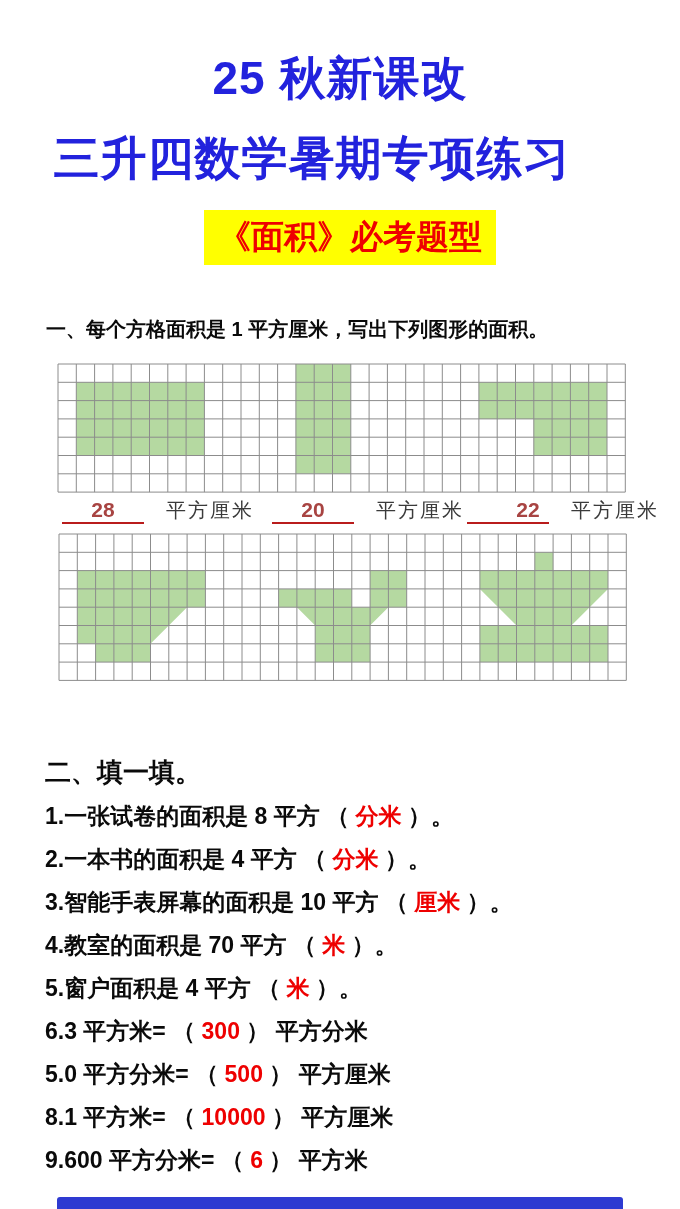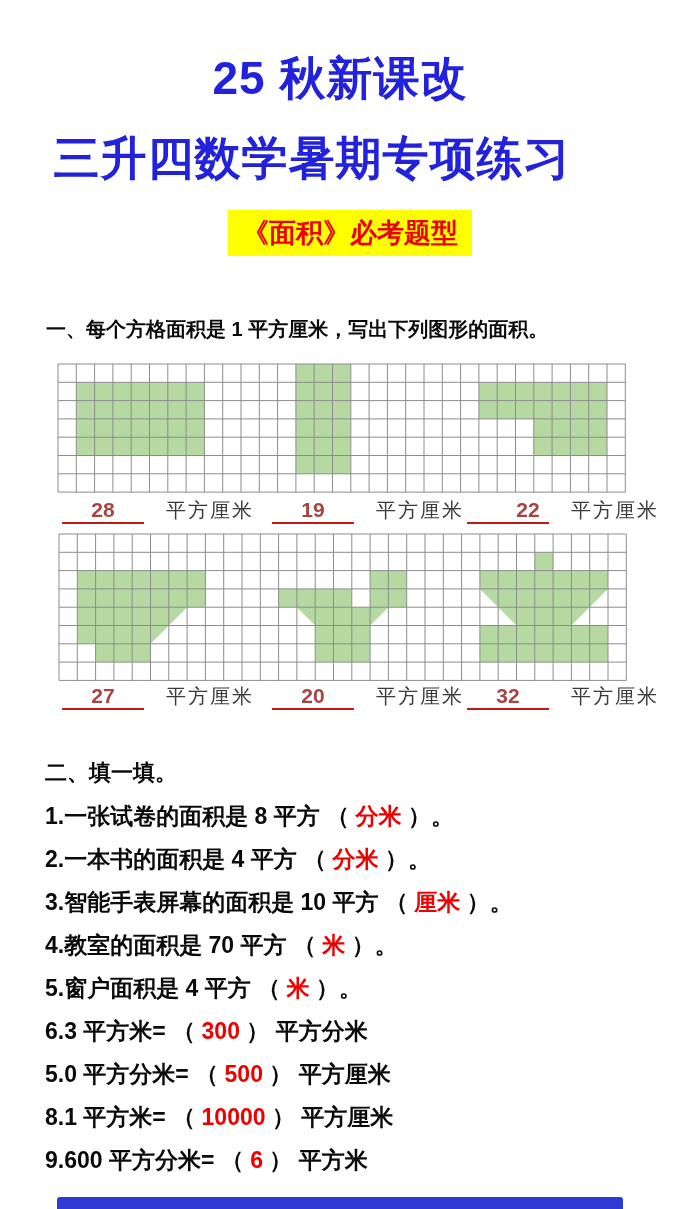--- a/index.html
+++ b/index.html
@@ -3,31 +3,31 @@
 <meta charset="utf-8">
 <style>
   html,body{margin:0;padding:0;background:#e9e9e9;}
   .page{position:relative;width:680px;height:1209px;background:#ffffff;margin:0 auto;
         font-family:"Liberation Sans","DejaVu Sans",sans-serif;overflow:hidden;padding-left:20px;}
   .title1{position:absolute;top:48px;left:0;width:680px;text-align:center;
           font-size:46px;font-weight:bold;letter-spacing:1px;}
   .title2{position:absolute;top:128px;left:0;width:624px;text-align:center;
           font-size:46px;font-weight:bold;letter-spacing:1px;}
   .hl{position:absolute;top:210px;left:50%;transform:translateX(-50%);
-      padding:5px 14px;font-size:27px;font-weight:bold;white-space:nowrap;}
+      padding:5px 14px;font-size:33px;font-weight:bold;white-space:nowrap;}
   .sec-head{position:absolute;left:46px;font-size:20px;font-weight:bold;color:#0a0a0a;white-space:nowrap;}
   .grid-svg{position:absolute;display:block;}
   .ans-row{position:absolute;left:0;width:680px;height:30px;}
   .ans-g{position:absolute;top:0;white-space:nowrap;}
   .blank{display:inline-block;min-width:70px;text-align:center;border-bottom:2px solid #b91c1c;
          padding:0 6px;font-size:21px;font-weight:bold;line-height:24px;}
   .unit{font-family:"Liberation Serif","DejaVu Serif",serif;font-size:20px;color:#3a3a3a;
         margin-left:22px;letter-spacing:2px;}
   .sec2{position:absolute;left:45px;top:750px;width:600px;}
-  .sec2 .head{font-size:22px;font-weight:bold;color:#0a0a0a;height:45px;line-height:45px;}
+  .sec2 .head{font-size:26px;font-weight:bold;color:#0a0a0a;height:45px;line-height:45px;}
   .q{font-size:23px;font-weight:bold;color:#0a0a0a;height:43px;line-height:43px;white-space:nowrap;}
   .q .red{font-weight:bold;}
   .footer-bar{position:absolute;left:57px;bottom:0;width:566px;height:12px;border-radius:3px 3px 0 0;}
 </style>
 </head>
 <body>
 
 <div class="page">
 
   <div class="title1" style="color: rgb(34, 34, 221);">25 秋新课改</div>
@@ -77,21 +77,21 @@
       <line x1="1" y1="37.6" x2="568.3000000000001" y2="37.6" stroke="#8c8c8c" stroke-width="1"></line>
       <line x1="1" y1="55.9" x2="568.3000000000001" y2="55.9" stroke="#8c8c8c" stroke-width="1"></line>
       <line x1="1" y1="74.2" x2="568.3000000000001" y2="74.2" stroke="#8c8c8c" stroke-width="1"></line>
       <line x1="1" y1="92.5" x2="568.3000000000001" y2="92.5" stroke="#8c8c8c" stroke-width="1"></line>
       <line x1="1" y1="110.8" x2="568.3000000000001" y2="110.8" stroke="#8c8c8c" stroke-width="1"></line>
       <line x1="1" y1="129.1" x2="568.3000000000001" y2="129.1" stroke="#8c8c8c" stroke-width="1"></line>
     </svg>
 
   <div class="ans-row" style="top:497px;">
     <span class="ans-g" style="left:62px;"><span class="blank"><span class="numred" style="color: rgb(168, 68, 66);">28</span></span><span class="unit">平方厘米</span></span>
-    <span class="ans-g" style="left:272px;"><span class="blank"><span class="numred" style="color: rgb(168, 68, 66);">19</span></span><span class="unit">平方厘米</span></span>
+    <span class="ans-g" style="left:272px;"><span class="blank"><span class="numred" style="color: rgb(168, 68, 66);">20</span></span><span class="unit">平方厘米</span></span>
     <span class="ans-g" style="left:467px;"><span class="blank"><span class="numred" style="color: rgb(168, 68, 66); margin-left: 40px;">22</span></span><span class="unit">平方厘米</span></span>
   </div>
 
   <svg class="grid-svg" style="left:58px;top:533px;" width="569.3000000000001" height="148.4">
       <polygon points="19.3,37.6 147.4,37.6 147.4,74.2 129.1,74.2 92.5,110.8 92.5,129.1 37.6,129.1 37.6,110.8 19.3,110.8" fill="#b5d9a1"></polygon>
       <polygon points="312.1,37.6 348.7,37.6 348.7,74.2 330.4,74.2 312.1,92.5 312.1,129.1 257.2,129.1 257.2,92.5 238.9,74.2 220.6,74.2 220.6,55.9 293.8,55.9 293.8,74.2 312.1,74.2" fill="#b5d9a1"></polygon>
       <polygon points="476.8,19.3 495.1,19.3 495.1,37.6 550.0,37.6 550.0,55.9 513.4,92.5 550.0,92.5 550.0,129.1 421.9,129.1 421.9,92.5 458.5,92.5 421.9,55.9 421.9,37.6 476.8,37.6" fill="#b5d9a1"></polygon>
       <line x1="1.0" y1="1" x2="1.0" y2="147.4" stroke="#8c8c8c" stroke-width="1"></line>
       <line x1="19.3" y1="1" x2="19.3" y2="147.4" stroke="#8c8c8c" stroke-width="1"></line>
       <line x1="37.6" y1="1" x2="37.6" y2="147.4" stroke="#8c8c8c" stroke-width="1"></line>
@@ -128,25 +128,20 @@
       <line x1="1" y1="19.3" x2="568.3000000000001" y2="19.3" stroke="#8c8c8c" stroke-width="1"></line>
       <line x1="1" y1="37.6" x2="568.3000000000001" y2="37.6" stroke="#8c8c8c" stroke-width="1"></line>
       <line x1="1" y1="55.9" x2="568.3000000000001" y2="55.9" stroke="#8c8c8c" stroke-width="1"></line>
       <line x1="1" y1="74.2" x2="568.3000000000001" y2="74.2" stroke="#8c8c8c" stroke-width="1"></line>
       <line x1="1" y1="92.5" x2="568.3000000000001" y2="92.5" stroke="#8c8c8c" stroke-width="1"></line>
       <line x1="1" y1="110.8" x2="568.3000000000001" y2="110.8" stroke="#8c8c8c" stroke-width="1"></line>
       <line x1="1" y1="129.1" x2="568.3000000000001" y2="129.1" stroke="#8c8c8c" stroke-width="1"></line>
       <line x1="1" y1="147.4" x2="568.3000000000001" y2="147.4" stroke="#8c8c8c" stroke-width="1"></line>
     </svg>
 
-  <div class="ans-row" style="top:683px;">
-    <span class="ans-g" style="left:62px;"><span class="blank"><span class="numred" style="color: rgb(168, 68, 66);">27</span></span><span class="unit">平方厘米</span></span>
-    <span class="ans-g" style="left:272px;"><span class="blank"><span class="numred" style="color: rgb(168, 68, 66);">20</span></span><span class="unit">平方厘米</span></span>
-    <span class="ans-g" style="left:467px;"><span class="blank"><span class="numred" style="color: rgb(168, 68, 66);">32</span></span><span class="unit">平方厘米</span></span>
-  </div>
 
   <div class="sec2">
     <div class="head">二、填一填。</div>
     <div class="q"><span>1.一张试卷的面积是 8 平方 （ </span><span class="red" style="color: rgb(238, 0, 0);">分米</span><span> ）。</span></div>
     <div class="q"><span>2.一本书的面积是 4 平方 （ </span><span class="red" style="color: rgb(238, 0, 0);">分米</span><span> ）。</span></div>
     <div class="q"><span>3.智能手表屏幕的面积是 10 平方 （ </span><span class="red" style="color: rgb(238, 0, 0);">厘米</span><span> ）。</span></div>
     <div class="q"><span>4.教室的面积是 70 平方 （ </span><span class="red" style="color: rgb(238, 0, 0);">米</span><span> ）。</span></div>
     <div class="q"><span>5.窗户面积是 4 平方 （ </span><span class="red" style="color: rgb(238, 0, 0);">米</span><span> ）。</span></div>
     <div class="q"><span>6.3 平方米= （ </span><span class="red" style="color: rgb(238, 0, 0);">300</span><span> ） 平方分米</span></div>
     <div class="q"><span>5.0 平方分米= （ </span><span class="red" style="color: rgb(238, 0, 0);">500</span><span> ） 平方厘米</span></div>

